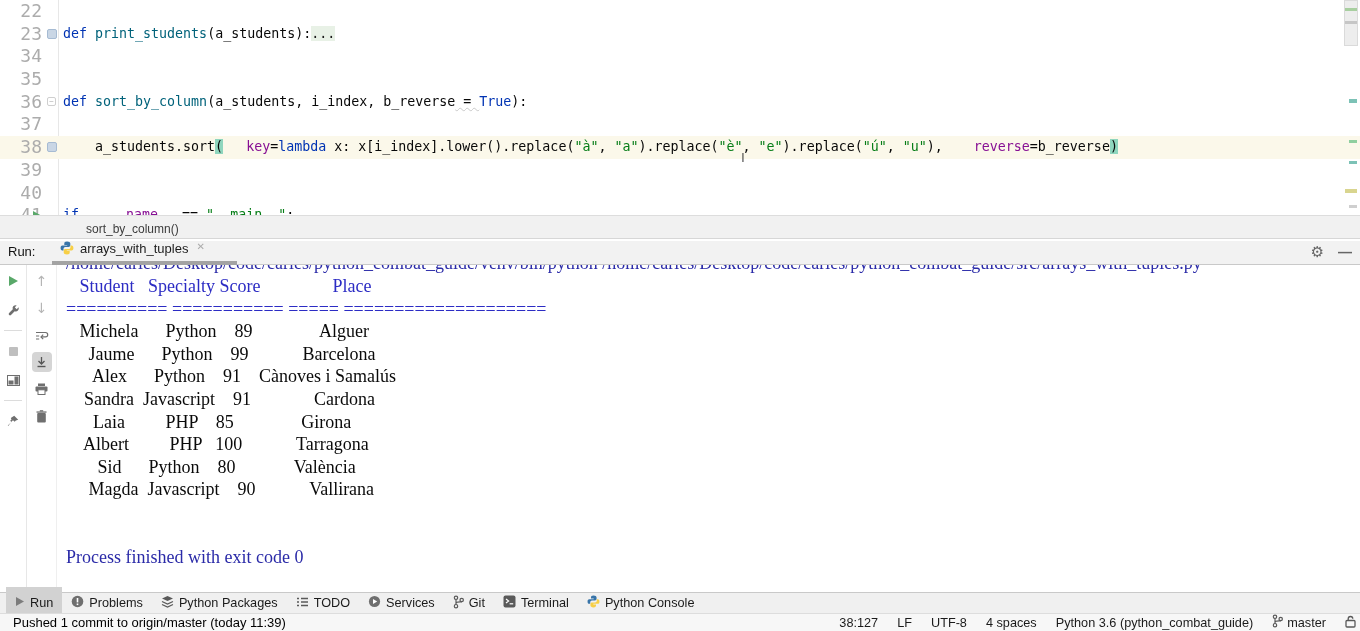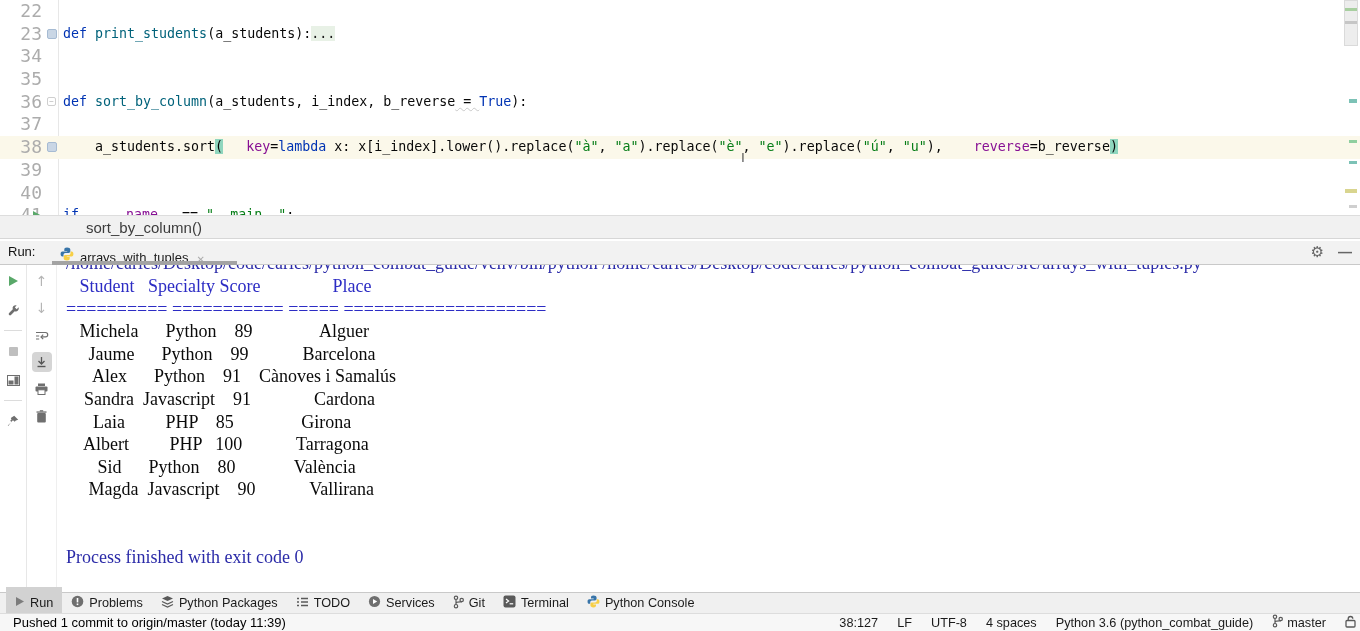--- a/index.html
+++ b/index.html
@@ -31,28 +31,28 @@
 
   
   #editor-scrollbar { position:absolute; right:2px; top:0; width:14px; height:46px;
                       background:#EDEDED; border:1px solid #DADADA; }
   .stripe-mark { position:absolute; }
 
   
   #context-bar { position:absolute; top:215px; left:0; width:1360px; height:24px;
                  background:#F1F1F1; border-top:1px solid #DDDDDD; border-bottom:1px solid #D7D7D7;
                  line-height:23px; }
-  #context-bar span { margin-left:86px; font-size:15px; color:#3C3C3C; }
+  #context-bar span { margin-left:86px; font-size:12px; color:#3C3C3C; }
 
   
   #run-header { position:absolute; top:241px; left:0; width:1360px; height:24px;
                 background:#F2F2F2; border-bottom:1px solid #C9C9C9; }
   #run-label { position:absolute; left:8px; top:3px; font-size:13px; color:#111; }
   #run-tab { position:absolute; left:52px; top:0; height:24px; padding:0 8px; display:flex;
-             align-items:flex-end; gap:6px; }
+             align-items:flex-start; gap:6px; }
   #run-tab .tab-title { font-size:13px; color:#1C1C1C; }
   #run-tab .tab-close { font-size:10px; color:#ABABAB; margin-left:2px; }
   #run-tab-underline { position:absolute; left:52px; bottom:-1px; width:185px; height:4px; background:#A3A3A3; }
   #run-header-actions { position:absolute; right:8px; top:2px; display:flex; gap:14px; align-items:center; }
   #gear-btn { font-size:15px; color:#666; }
   #minimize-btn { font-size:14px; color:#666; font-weight:bold; }
 
   
   #run-body { position:absolute; top:265px; left:0; width:1360px; height:327px; background:#fff;
               display:flex; overflow:hidden; }

